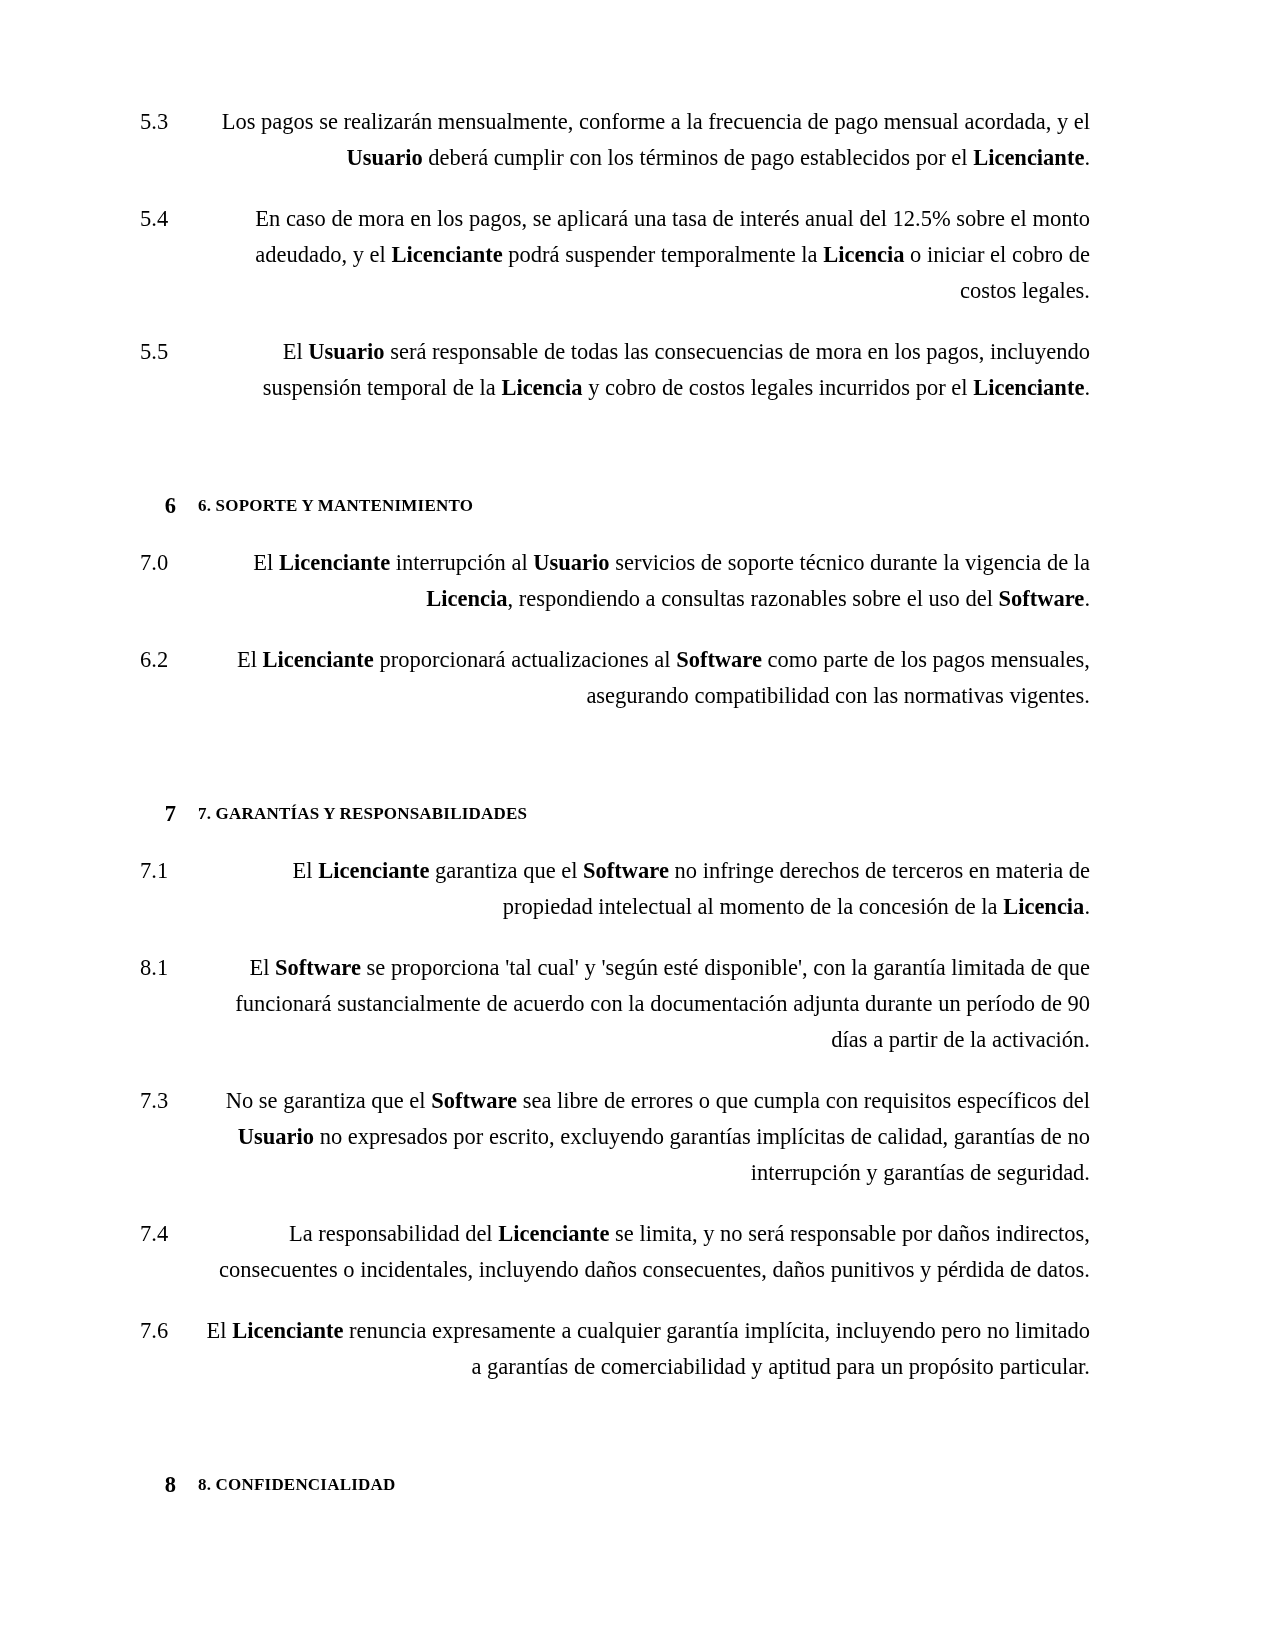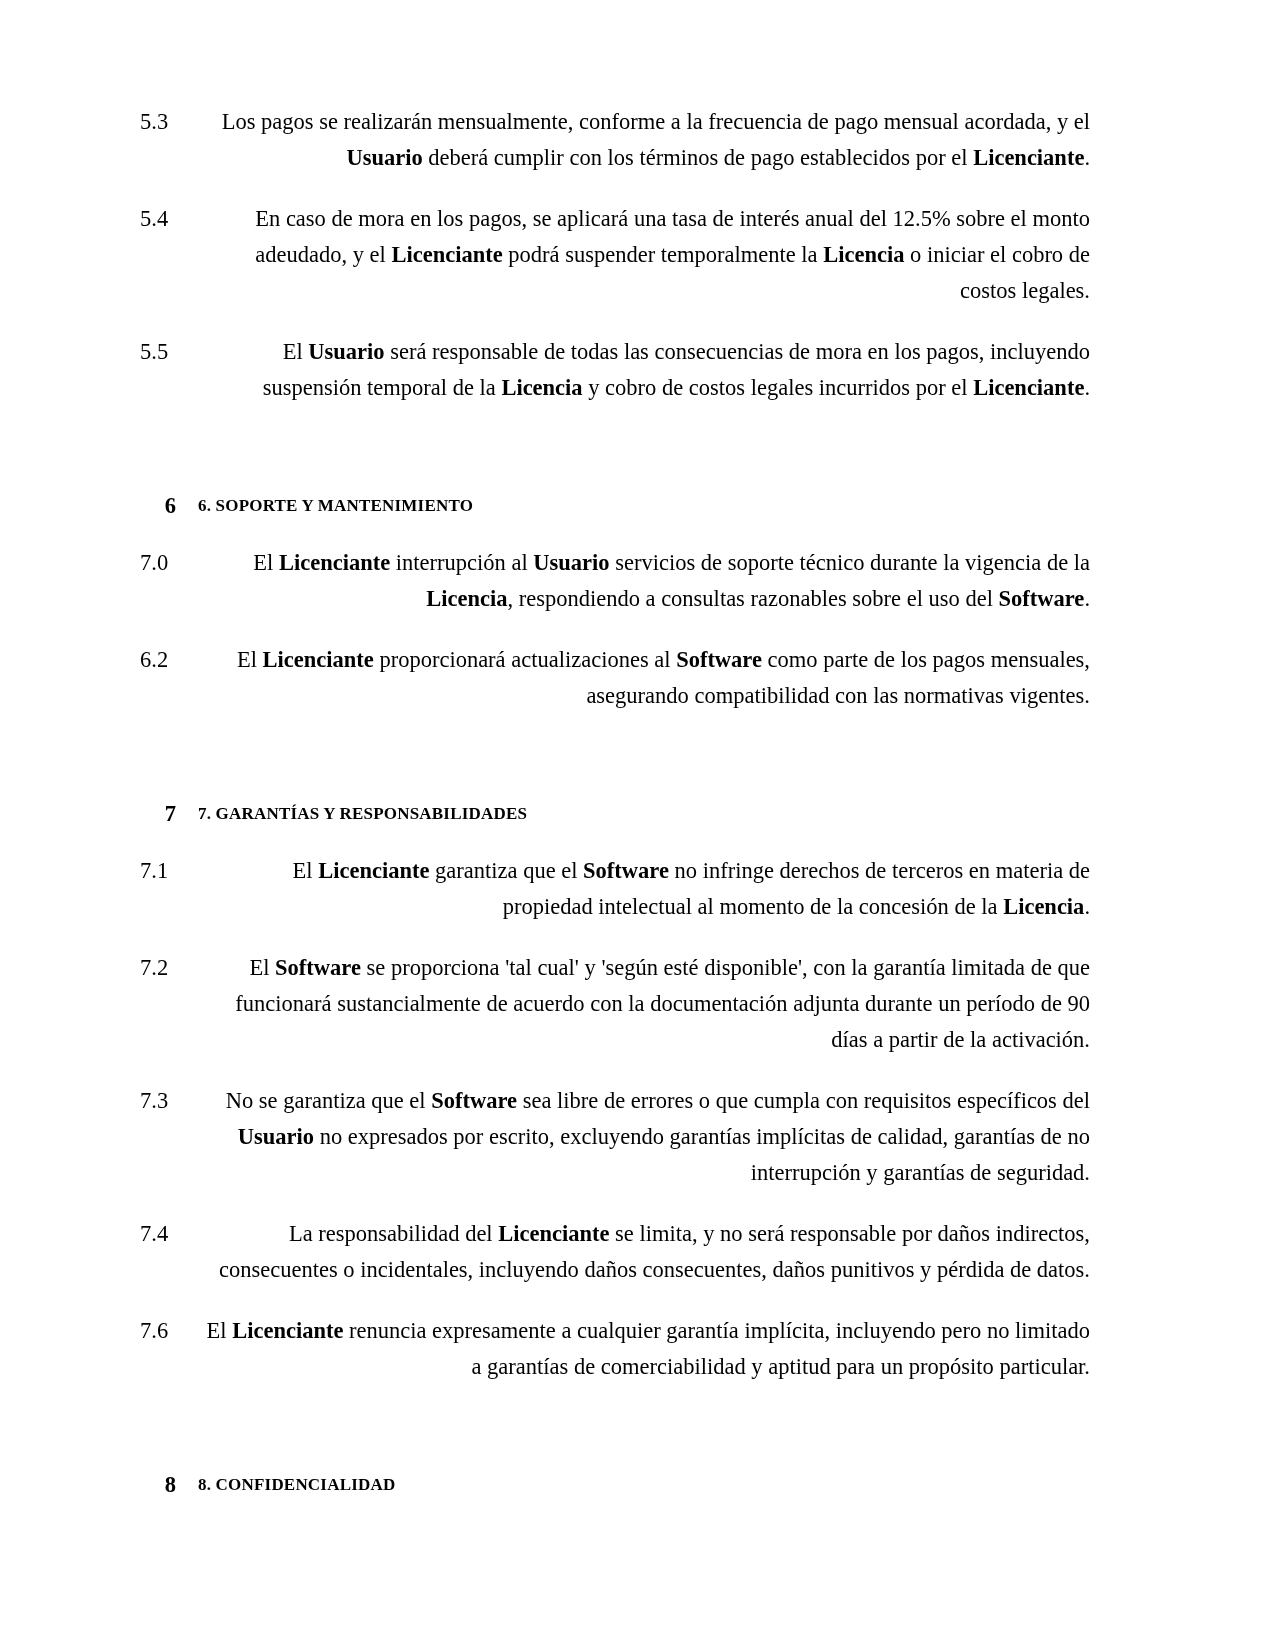--- a/index.html
+++ b/index.html
@@ -106,21 +106,21 @@
       <div class="gap-before-heading"></div>
       <div class="heading">
         <div class="heading-num">7</div>
         <div class="heading-text">7. GARANTÍAS Y RESPONSABILIDADES</div>
       </div>
       <div class="clause">
         <div class="clause-num">7.1</div>
         <div class="clause-text"><span>El </span><b>Licenciante</b><span> garantiza que el </span><b>Software</b><span> no infringe derechos de terceros en materia de propiedad intelectual al momento de la concesión de la </span><b>Licencia</b><span>.</span></div>
       </div>
       <div class="clause">
-        <div class="clause-num">7.2</div>
+        <div class="clause-num">8.1</div>
         <div class="clause-text"><span>El </span><b>Software</b><span> se proporciona 'tal cual' y 'según esté disponible', con la garantía limitada de que funcionará sustancialmente de acuerdo con la documentación adjunta durante un período de 90 días a partir de la activación.</span></div>
       </div>
       <div class="clause">
         <div class="clause-num">7.3</div>
         <div class="clause-text"><span>No se garantiza que el </span><b>Software</b><span> sea libre de errores o que cumpla con requisitos específicos del </span><b>Usuario</b><span> no expresados por escrito, excluyendo garantías implícitas de calidad, garantías de no interrupción y garantías de seguridad.</span></div>
       </div>
       <div class="clause">
         <div class="clause-num">7.4</div>
         <div class="clause-text"><span>La responsabilidad del </span><b>Licenciante</b><span> se limita, y no será responsable por daños indirectos, consecuentes o incidentales, incluyendo daños consecuentes, daños punitivos y pérdida de datos.</span></div>
       </div>

